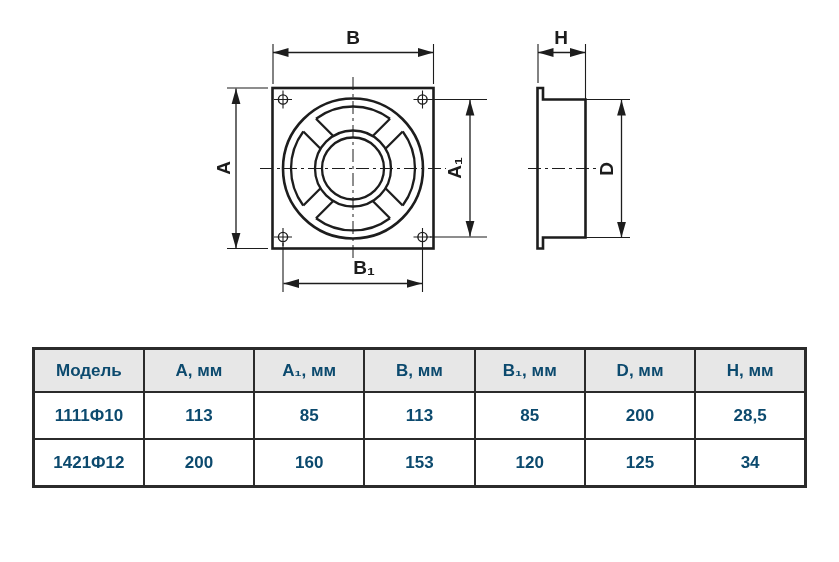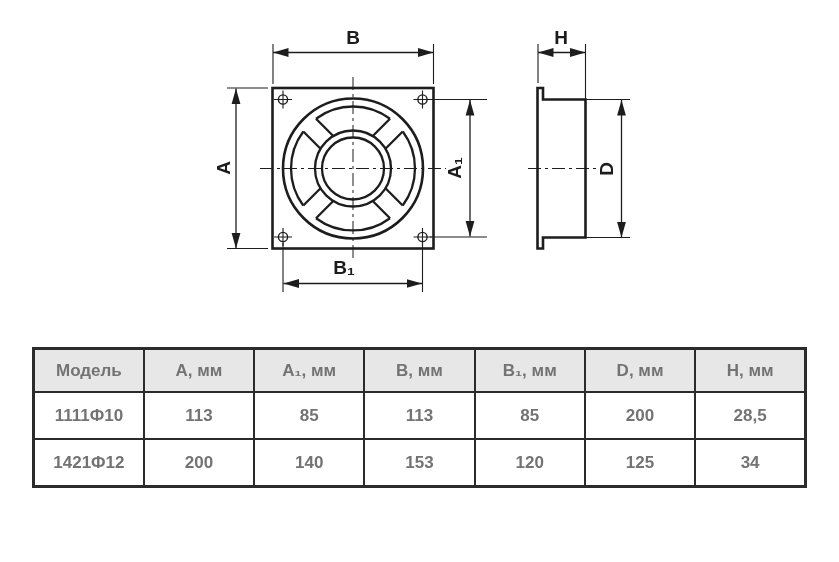--- a/index.html
+++ b/index.html
@@ -23,21 +23,21 @@
   }
   .dim-label.rot { transform:translate(-50%,-50%) rotate(-90deg); }
 
   .spec-table {
     position:absolute; left:32px; top:347px; width:775px;
     border-collapse:collapse; table-layout:fixed;
     border:3px solid #2b2b2b;
   }
   .spec-table th, .spec-table td {
     border:2px solid #2b2b2b; text-align:center; vertical-align:middle;
-    color:#737373; padding:0;
+    color:#0c4a6e; padding:0;
   }
   .spec-table th { background:#e7e7e7; font-size:17px; font-weight:bold; height:41px; }
   .spec-table td { background:#ffffff; font-size:17px; font-weight:bold; height:45px; }
 </style>
 </head>
 <body>
 
 <div class="page">
 
   <div class="diagram">
@@ -131,21 +131,21 @@
         <g>
           <path class="ext" d="M586,99.5 H630 M586,237.5 H630"></path>
           <path class="dim" d="M621.5,100 V237.5" marker-start="url(#arr)" marker-end="url(#arr)"></path>
         </g>
       </g>
     </svg>
 
     <div class="dim-label" style="left:353px; top:37px;">B</div>
     <div class="dim-label rot" style="left:223px; top:168px;">A</div>
     <div class="dim-label rot" style="left:454px; top:168px;">A₁</div>
-    <div class="dim-label" style="left:344px; top:267px;">B₁</div>
+    <div class="dim-label" style="left:364px; top:267px;">B₁</div>
     <div class="dim-label" style="left:561px; top:37px;">H</div>
     <div class="dim-label rot" style="left:606px; top:169px;">D</div>
   </div>
 
   <table class="spec-table">
     <thead>
       <tr>
         <th>Модель</th>
         <th>A, мм</th>
         <th>A₁, мм</th>
@@ -161,21 +161,21 @@
         <td>113</td>
         <td>85</td>
         <td>113</td>
         <td>85</td>
         <td>200</td>
         <td>28,5</td>
       </tr>
       <tr>
         <td>1421Ф12</td>
         <td>200</td>
-        <td>140</td>
+        <td>160</td>
         <td>153</td>
         <td>120</td>
         <td>125</td>
         <td>34</td>
       </tr>
     </tbody>
   </table>
 
 </div>
 

